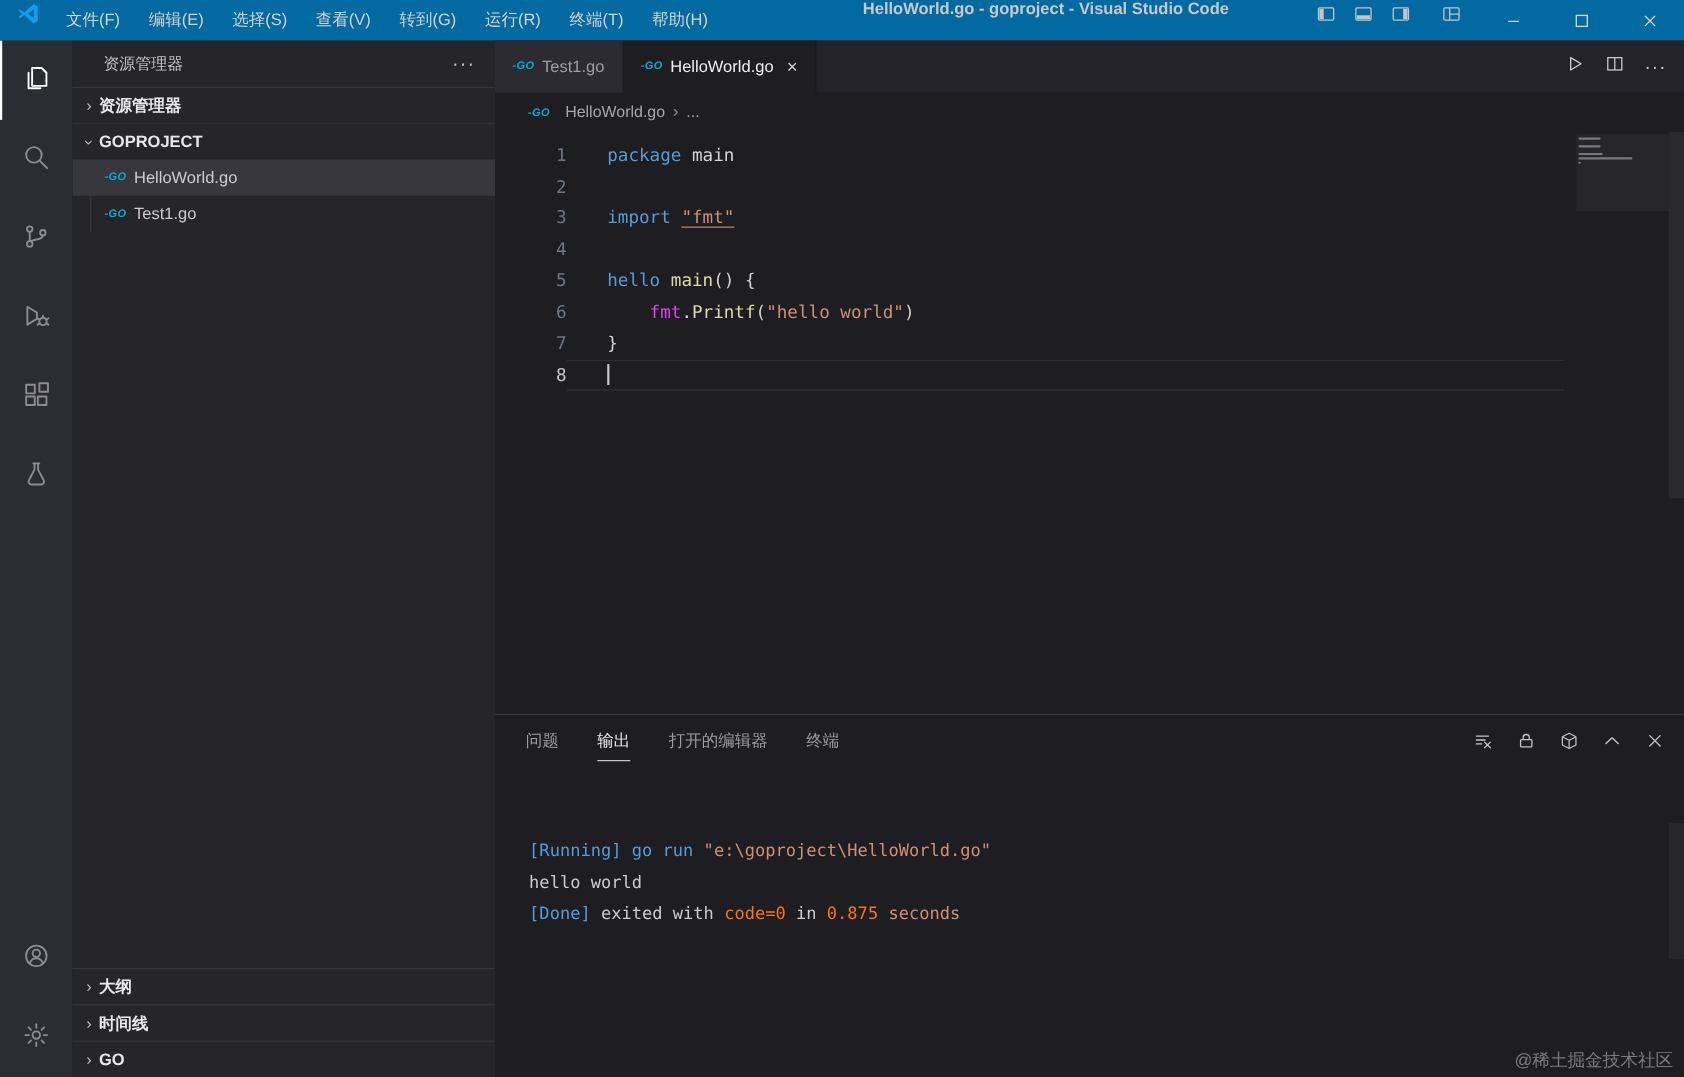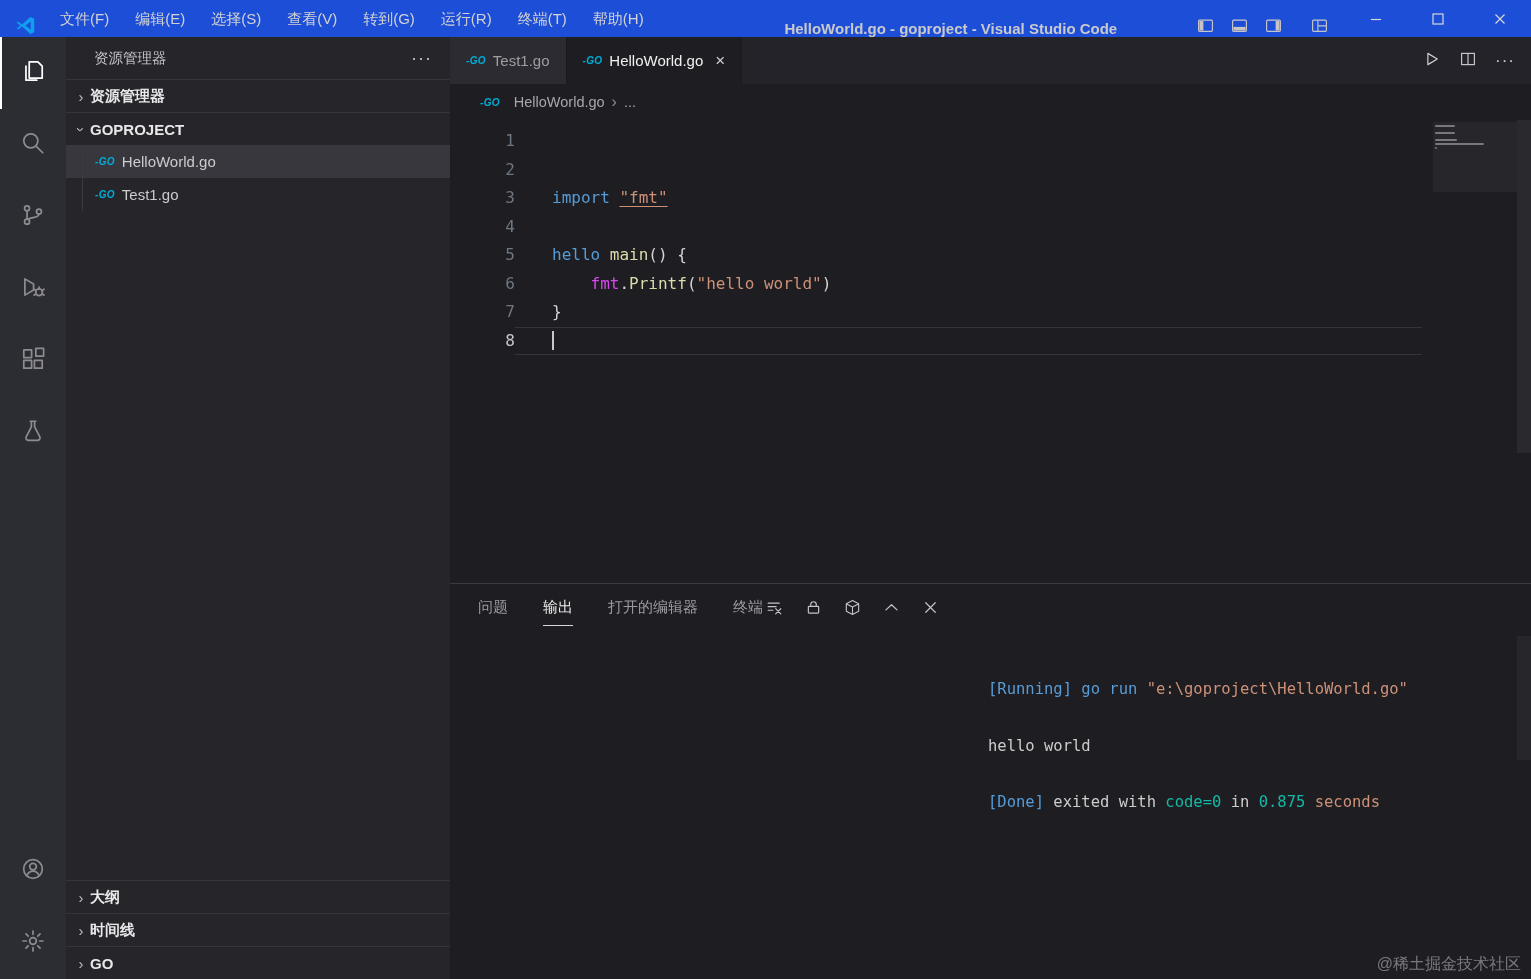--- a/index.html
+++ b/index.html
@@ -1,21 +1,21 @@
 <!DOCTYPE html>
 <html><head>
 <meta charset="utf-8">
 <style>
   * { margin:0; padding:0; box-sizing:border-box; }
   html,body { width:1531px; height:979px; overflow:hidden; background:#1e1e22;
               font-family:"Liberation Sans",sans-serif; }
   .app { position:relative; width:1531px; height:979px; background:#1e1e22; overflow:hidden; }
 
   
-  .titlebar { height:37px; background:#1d4ed8; display:flex; align-items:flex-end; }
+  .titlebar { height:37px; background:#0369a1; display:flex; align-items:flex-start; }
   .vscode-logo { width:24px; height:24px; margin:0 10px 0 13px; display:flex; align-items:center; justify-content:center; }
   .menus { display:flex; }
   .menu-item { padding:0 13px; font-size:15px; color:#d2d2d4; line-height:37px; cursor:default; }
   .window-title { flex:1; text-align:center; color:#c9c9cc; font-size:15px; padding-left:60px;
                   white-space:nowrap; overflow:hidden;font-weight:bold; }
   .tb-layout-icons { display:flex; align-items:center; gap:10px; margin:0 14px 0 8px; color:#c5c5c8; }
   .tb-layout-icons .tb-icon { width:24px; height:24px; display:flex; align-items:center; justify-content:center; }
   .tb-icon.gap { margin-left:12px; }
   .win-btns { display:flex; height:37px; }
   .win-btn { width:62px; height:37px; display:flex; align-items:center; justify-content:center; color:#d8d8da; }
@@ -66,43 +66,43 @@
   .code-line.current .line-num { color:#c6c6c6; }
   .line-text { padding-left:37px; color:#d4d4d4; flex:1; margin-right:109px; }
   .code-line.current .line-text { box-shadow: inset 0 1px 0 #34343b, inset 0 -1px 0 #34343b; }
   .caret { display:inline-block; width:2px; height:19px; background:#c8c8c8; vertical-align:middle; margin-top:-2px; }
   .tok-kw { color:#569cd6; }
   .tok-fn { color:#dcdcaa; }
   .tok-str { color:#ce9178; }
   .tok-pkg { color:#d946ef; }
   .tok-link { text-decoration:underline; text-underline-offset:3px; }
   .tok-blue { color:#569cd6; }
-  .tok-purple { color:#14b8a6; }
+  .tok-purple { color:#f97316; }
 
   .minimap { position:absolute; top:5px; right:16px; width:80px; }
   .mm-slider { position:absolute; top:-3px; left:-2px; right:-2px; height:70px; background:rgba(255,255,255,0.045); }
   .mm-line { height:2px; margin-bottom:1.6px; background:#72727a; border-radius:1px; }
   .editor-scrollbar { position:absolute; top:0; right:0; width:14px; height:333px; background:rgba(122,122,128,0.13); }
 
   
-  .panel { height:396px; border-top:1px solid #3a3a41; display:flex; flex-direction:row; background:#1e1e22; position:relative; flex-shrink:0; }
+  .panel { height:330px; border-top:1px solid #3a3a41; display:flex; flex-direction:column; background:#1e1e22; position:relative; flex-shrink:0; }
   .panel-header { height:46px; display:flex; align-items:center; padding:0 16px 0 28px; flex-shrink:0; }
   .panel-tabs { display:flex; gap:35px; }
   .panel-tab { position:relative; height:46px; display:flex; align-items:center; font-size:15px; color:#9b9ba0; cursor:default; }
   .panel-tab.active { color:#eaeaec; }
   .panel-tab.active::after { content:''; position:absolute; left:0; right:0; bottom:4px; height:1.5px; background:#d7d7d9; }
   .panel-actions { margin-left:auto; display:flex; align-items:center; gap:17px; color:#c5c5c8; }
   .channel-select { width:250px; height:30px; background:#37373d; border:1px solid #56565e; border-radius:3px;
                     display:flex; align-items:center; padding:0 10px 0 12px; color:#e2e2e4; font-size:15px; margin-right:9px; }
   .channel-select .dd-chev { margin-left:auto; display:flex; color:#c5c5c8; }
   .p-icon { width:22px; height:22px; display:flex; align-items:center; justify-content:center; }
 
   .panel-content { flex:1; font-family:"DejaVu Sans Mono",monospace; font-size:15.5px; line-height:28.6px;
                    padding:6px 0 0 31px; color:#cccccc; white-space:pre; position:relative; }
-  .out-line { min-height:28.6px;margin-top:28px; }
+  .out-line { min-height:28.6px; }
   .cursor-bar { display:inline-block; width:3px; height:23px; background:#d0d0d2; vertical-align:middle; }
   .panel-scrollbar { position:absolute; right:0; top:52px; width:14px; height:124px; background:rgba(122,122,128,0.10); }
 
   .watermark { position:absolute; right:10px; bottom:4px; font-size:16px; color:rgba(195,195,200,0.55); z-index:99; }
 </style>
 </head>
 <body>
 
 <div class="app">
 
@@ -301,21 +301,21 @@
 
       <div class="breadcrumb">
         <span class="go-icon">-GO</span>
         <span>HelloWorld.go</span>
         <span class="bc-sep">›</span>
         <span>...</span>
       </div>
 
       <div class="code-wrap">
         <div id="code-lines">
-            <div class="code-line"><span class="line-num">1</span></div>
+            <div class="code-line"><span class="line-num">1</span><span class="line-text"><span class="tok-kw">package</span><span> </span><span>main</span></span></div>
             <div class="code-line"><span class="line-num">2</span><span class="line-text"></span></div>
             <div class="code-line"><span class="line-num">3</span><span class="line-text"><span class="tok-kw">import</span><span> </span><span class="tok-str tok-link">"fmt"</span></span></div>
             <div class="code-line"><span class="line-num">4</span><span class="line-text"></span></div>
             <div class="code-line"><span class="line-num">5</span><span class="line-text"><span class="tok-kw">hello</span><span> </span><span class="tok-fn">main</span><span>() {</span></span></div>
             <div class="code-line"><span class="line-num">6</span><span class="line-text"><span>    </span><span class="tok-pkg">fmt</span><span>.</span><span class="tok-fn">Printf</span><span>(</span><span class="tok-str">"hello world"</span><span>)</span></span></div>
             <div class="code-line"><span class="line-num">7</span><span class="line-text"><span>}</span></span></div>
             <div class="code-line current"><span class="line-num">8</span><span class="line-text"><span class="caret"></span></span></div>
           </div>
         <div class="minimap">
           <div class="mm-slider"></div>

